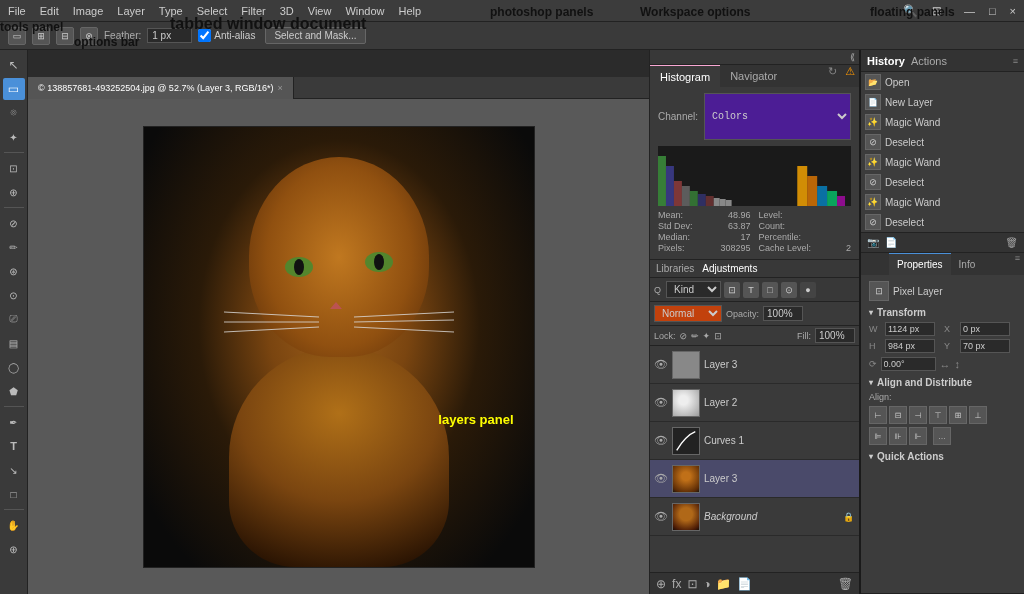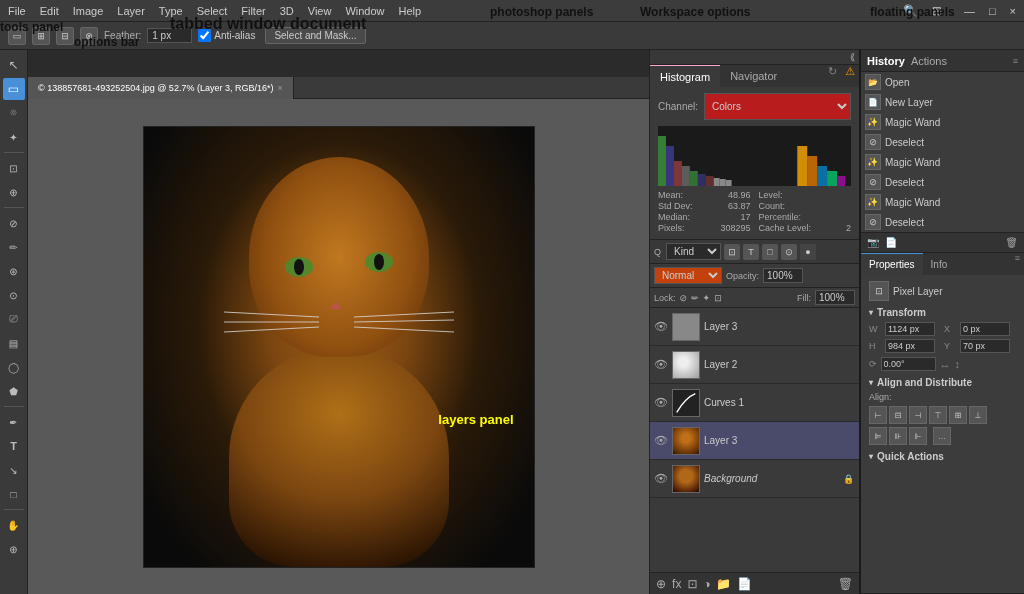--- a/index.html
+++ b/index.html
@@ -281,25 +281,26 @@
     }
     .channel-row {
       display: flex;
       align-items: center;
       gap: 6px;
       margin-bottom: 6px;
     }
     .channel-label { font-size: 10px; color: #aaa; }
     .channel-select {
       flex: 1;
-      background: #b91c1c;
+      background: #4c1d95;
       border: 1px solid #555;
       color: #ccc;
       font-size: 10px;
-      padding: 6px 3px;
+      padding: 16px 3px;
+      font-family: Liberation Mono, monospace;
     }
 
     
     .histogram-chart {
       width: 100%;
       height: 60px;
       background: #1a1a1a;
       position: relative;
       margin-bottom: 4px;
       overflow: hidden;
@@ -549,21 +550,21 @@
     }
     .prop-tab {
       padding: 0 8px;
       height: 22px;
       display: flex;
       align-items: center;
       font-size: 10px;
       cursor: pointer;
       color: #aaa;
     }
-    .prop-tab.active { color: #fff; border-top: 1px solid #4a90d9; background: #3a3a3a; }
+    .prop-tab.active { color: #fff; border-top: 1px solid #4a90d9; background: #3a3a3a; margin-left: 28px; }
 
     .prop-content { padding: 6px 8px; }
     .prop-section-header {
       font-size: 10px;
       font-weight: bold;
       color: #ccc;
       margin-bottom: 4px;
       display: flex;
       align-items: center;
       gap: 4px;
@@ -880,20 +881,24 @@
                 <span>308295</span>
               </div>
               <div class="stat-row">
                 <span>Cache Level:</span>
                 <span>2</span>
               </div>
             </div>
           </div>
         </div>
 
+        <div class="libraries-adjustments-bar">
+          <span class="lib-tab">Libraries</span>
+          <span class="lib-tab active">Adjustments</span>
+        </div>
 
         <div class="layers-section">
           <div class="layers-content">
 
             <div class="layers-toolbar">
               <span style="font-size:9px; color:#aaa; margin-right:2px;">Q</span>
               <select class="kind-select">
                 <option>Kind</option>
               </select>
               <div class="layers-opts">

